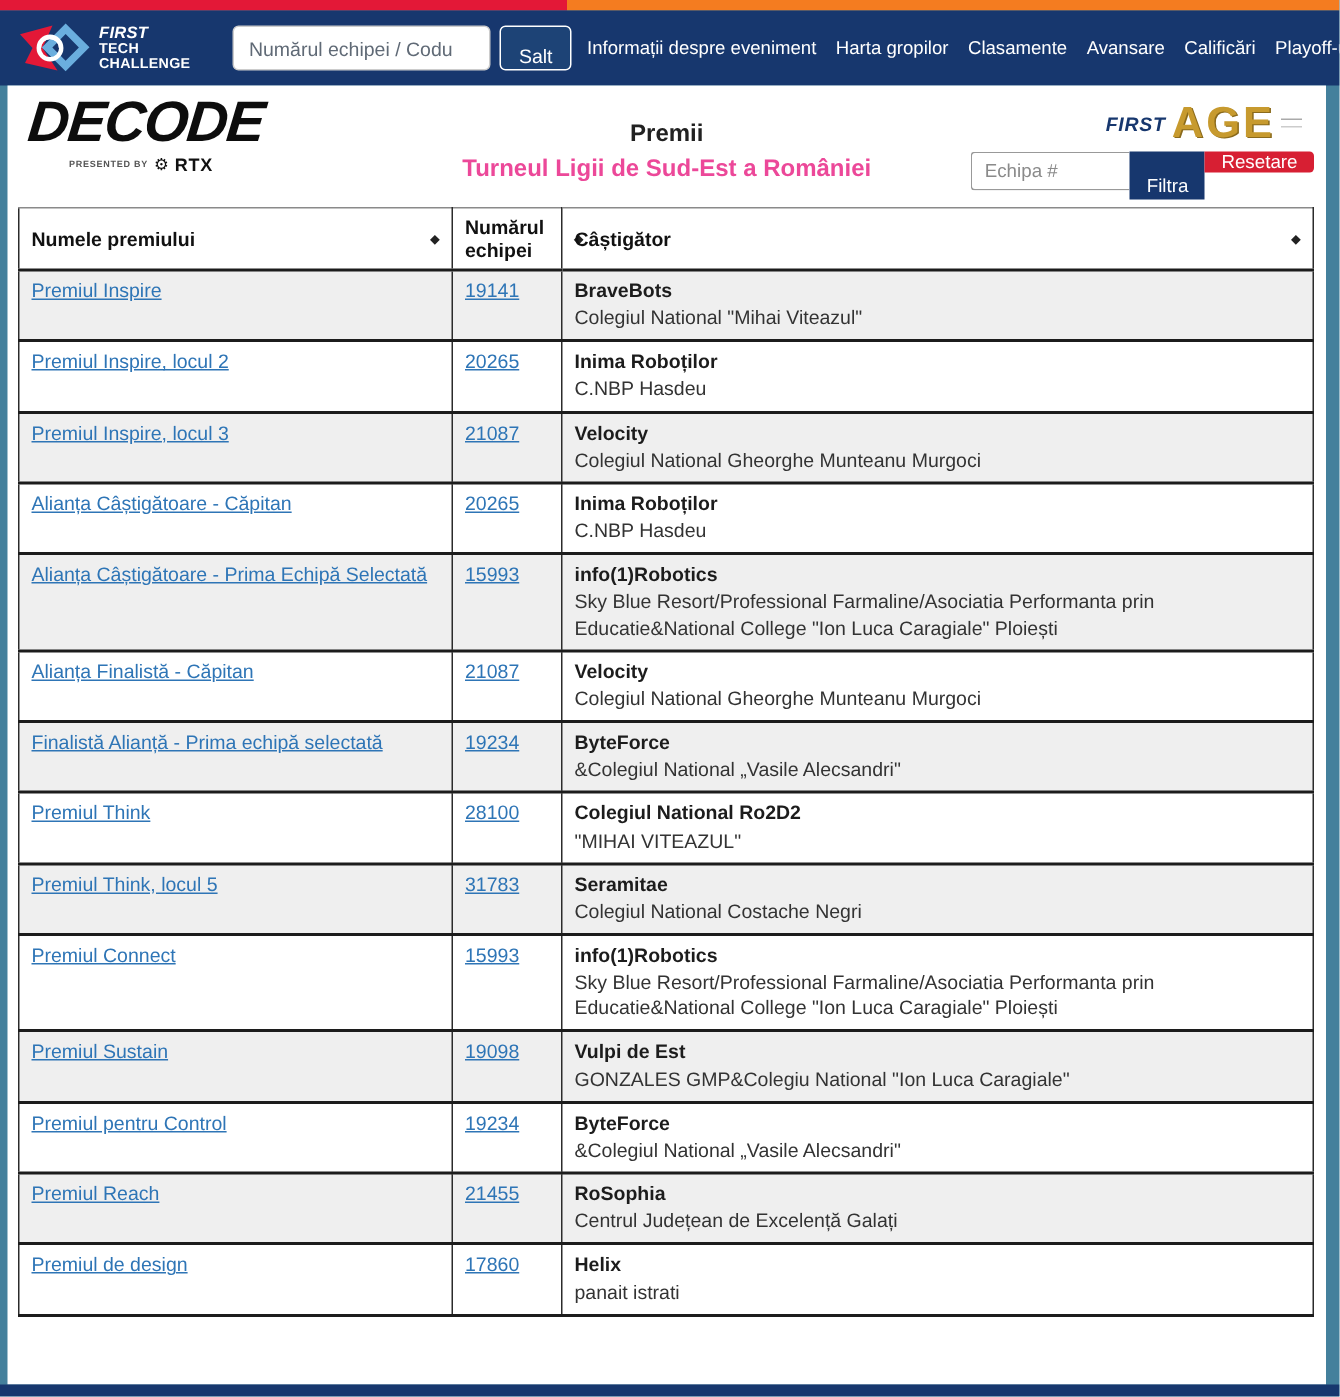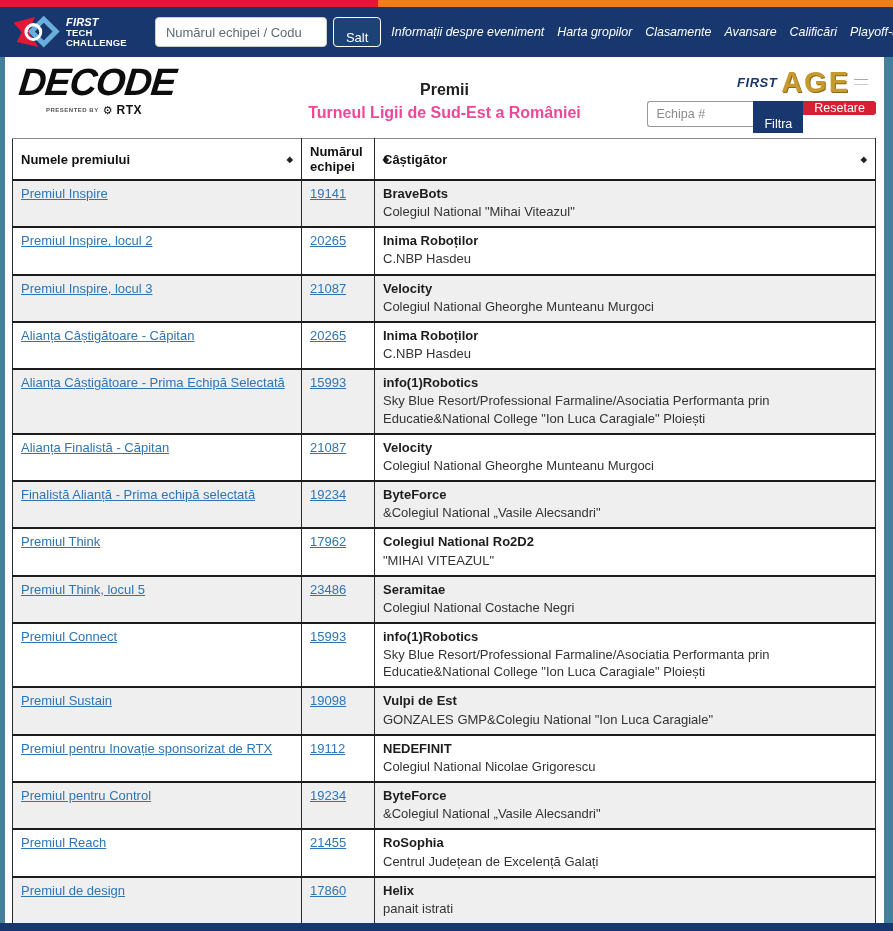--- a/index.html
+++ b/index.html
@@ -26,21 +26,21 @@
   .search-input {
     width:172px; height:30px; border:1px solid #ccc; border-radius:4px;
     padding:0 10px; font-size:13px; font-family:inherit; color:#333; background:#fff;
   }
   .search-input::placeholder { color:#606a76; }
   .go-btn {
     height:30px; margin-left:6px; padding:12px 12px; font-size:13px; font-family:inherit;
     background:#1d4376; color:#fff; border:1px solid #fff; border-radius:4px; cursor:pointer;
   }
   .nav-links { margin-left:auto; display:flex; gap:13px; align-items:center; white-space:nowrap; }
-  .nav-links a { color:#fff; text-decoration:none; font-size:12.4px; cursor:pointer;font-style:italic; }
+  .nav-links a { color:#fff; text-decoration:none; font-size:12.4px; cursor:pointer; }
   
   .content {
     flex:1; background:#fff; margin:0 9px 0 5px; overflow:hidden;
     display:flex; flex-direction:column;
   }
   .page-header { position:relative; height:79px; padding:6px 10px 0; flex:0 0 auto; }
   .decode-block { position:absolute; left:14px; top:6px; text-align:center; width:150px; }
   .decode-word {
     font-weight:900; font-style:italic; font-size:38px; letter-spacing:-1px;
     color:#0d0d0d; transform:skewX(-6deg); display:inline-block; line-height:1;
@@ -271,34 +271,34 @@
       <div class="winner-name">ByteForce</div>
       <div class="winner-org">&amp;Colegiul National „Vasile Alecsandri"</div>
     </td>
   </tr>
 
   <tr>
     <td class="award-cell">
       <a href="#" class="lnk">Premiul Think</a>
     </td>
     <td class="team-cell">
-      <a href="#" class="lnk">17962</a>
+      <a href="#" class="lnk">28100</a>
     </td>
     <td class="winner-cell">
       <div class="winner-name">Colegiul National Ro2D2</div>
       <div class="winner-org">"MIHAI VITEAZUL"</div>
     </td>
   </tr>
 
   <tr>
     <td class="award-cell">
       <a href="#" class="lnk">Premiul Think, locul 5</a>
     </td>
     <td class="team-cell">
-      <a href="#" class="lnk">23486</a>
+      <a href="#" class="lnk">31783</a>
     </td>
     <td class="winner-cell">
       <div class="winner-name">Seramitae</div>
       <div class="winner-org">Colegiul National Costache Negri</div>
     </td>
   </tr>
 
   <tr>
     <td class="award-cell">
       <a href="#" class="lnk">Premiul Connect</a>
@@ -318,32 +318,20 @@
     </td>
     <td class="team-cell">
       <a href="#" class="lnk">19098</a>
     </td>
     <td class="winner-cell">
       <div class="winner-name">Vulpi de Est</div>
       <div class="winner-org">GONZALES GMP&amp;Colegiu National "Ion Luca Caragiale"</div>
     </td>
   </tr>
 
-  <tr>
-    <td class="award-cell">
-      <a href="#" class="lnk">Premiul pentru Inovație sponsorizat de RTX</a>
-    </td>
-    <td class="team-cell">
-      <a href="#" class="lnk">19112</a>
-    </td>
-    <td class="winner-cell">
-      <div class="winner-name">NEDEFINIT</div>
-      <div class="winner-org">Colegiul National Nicolae Grigorescu</div>
-    </td>
-  </tr>
 
   <tr>
     <td class="award-cell">
       <a href="#" class="lnk">Premiul pentru Control</a>
     </td>
     <td class="team-cell">
       <a href="#" class="lnk">19234</a>
     </td>
     <td class="winner-cell">
       <div class="winner-name">ByteForce</div>

